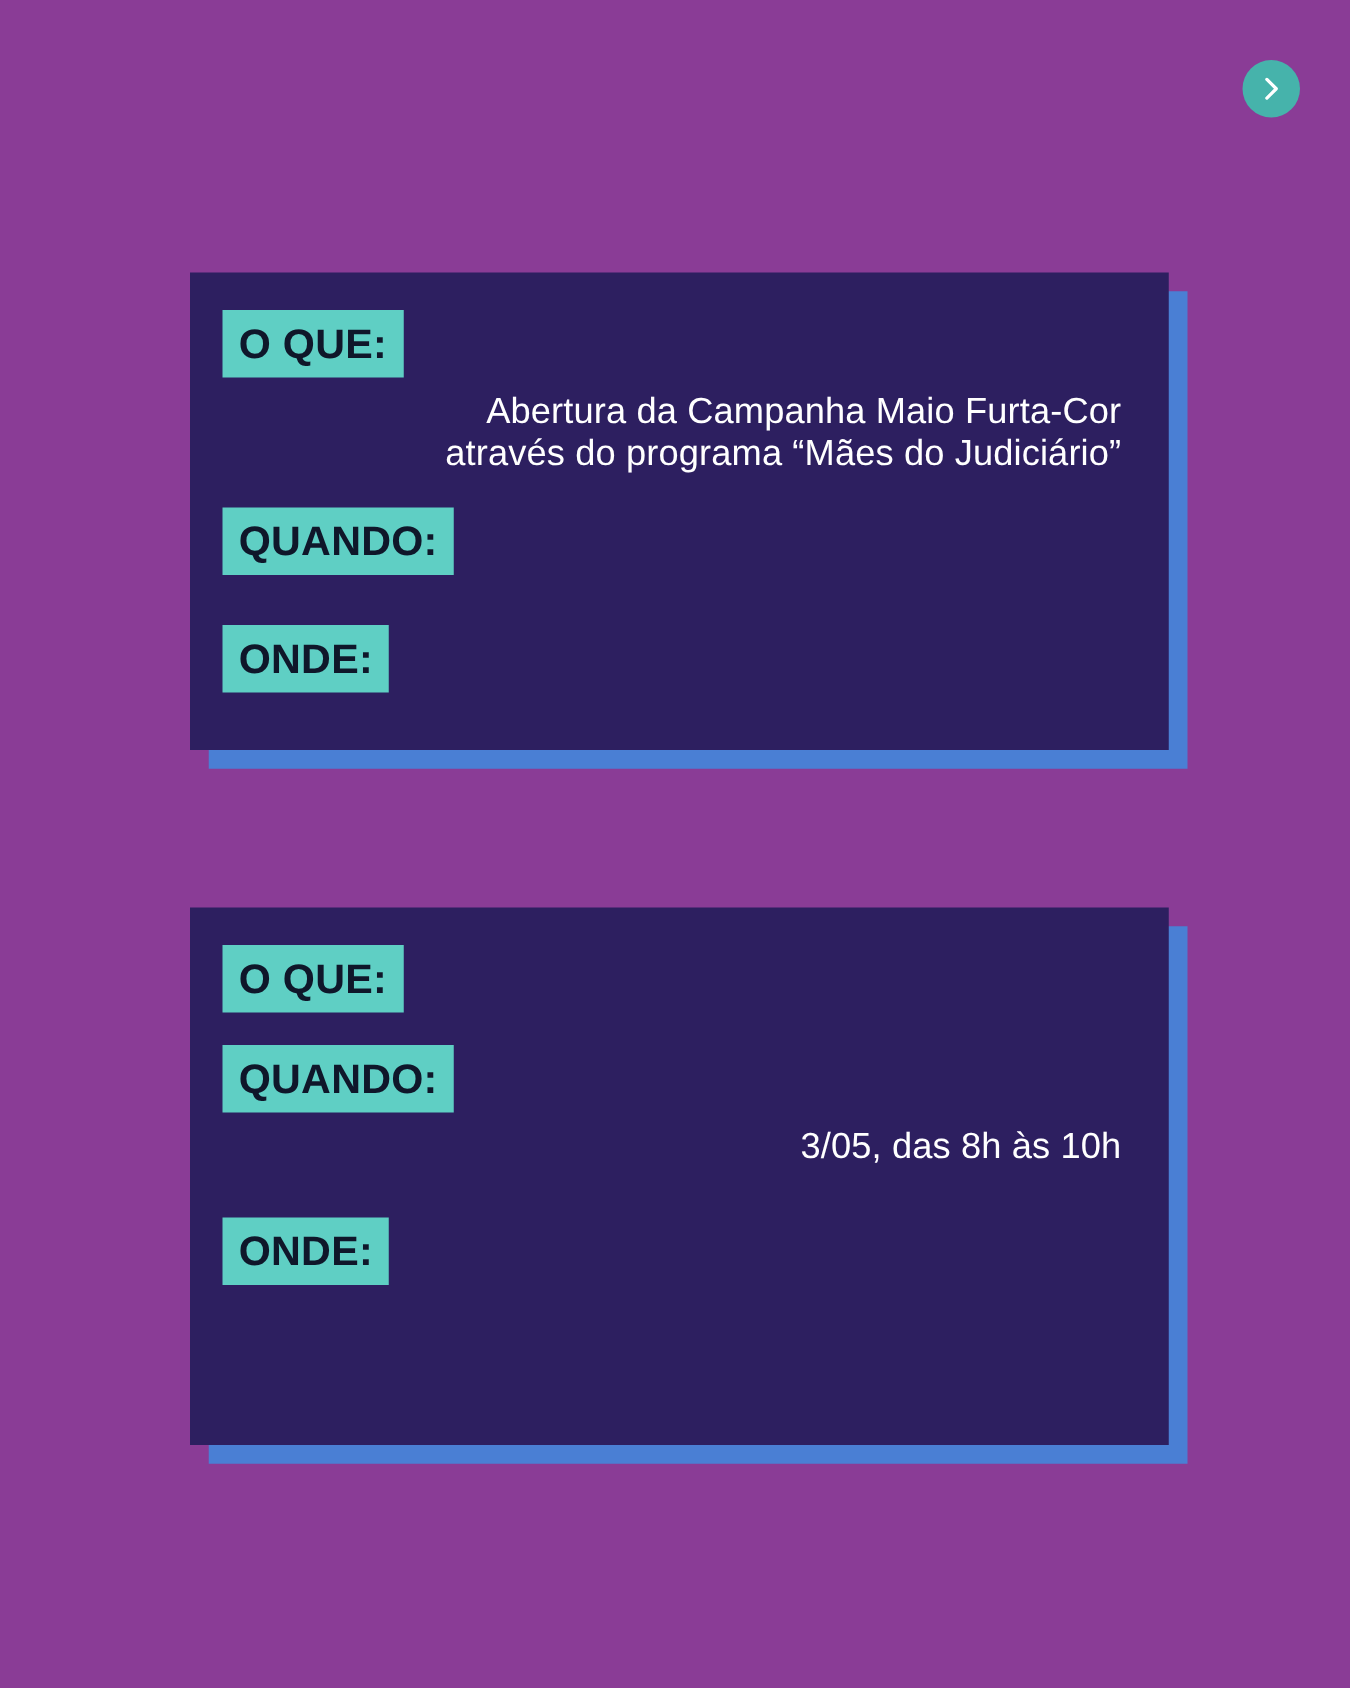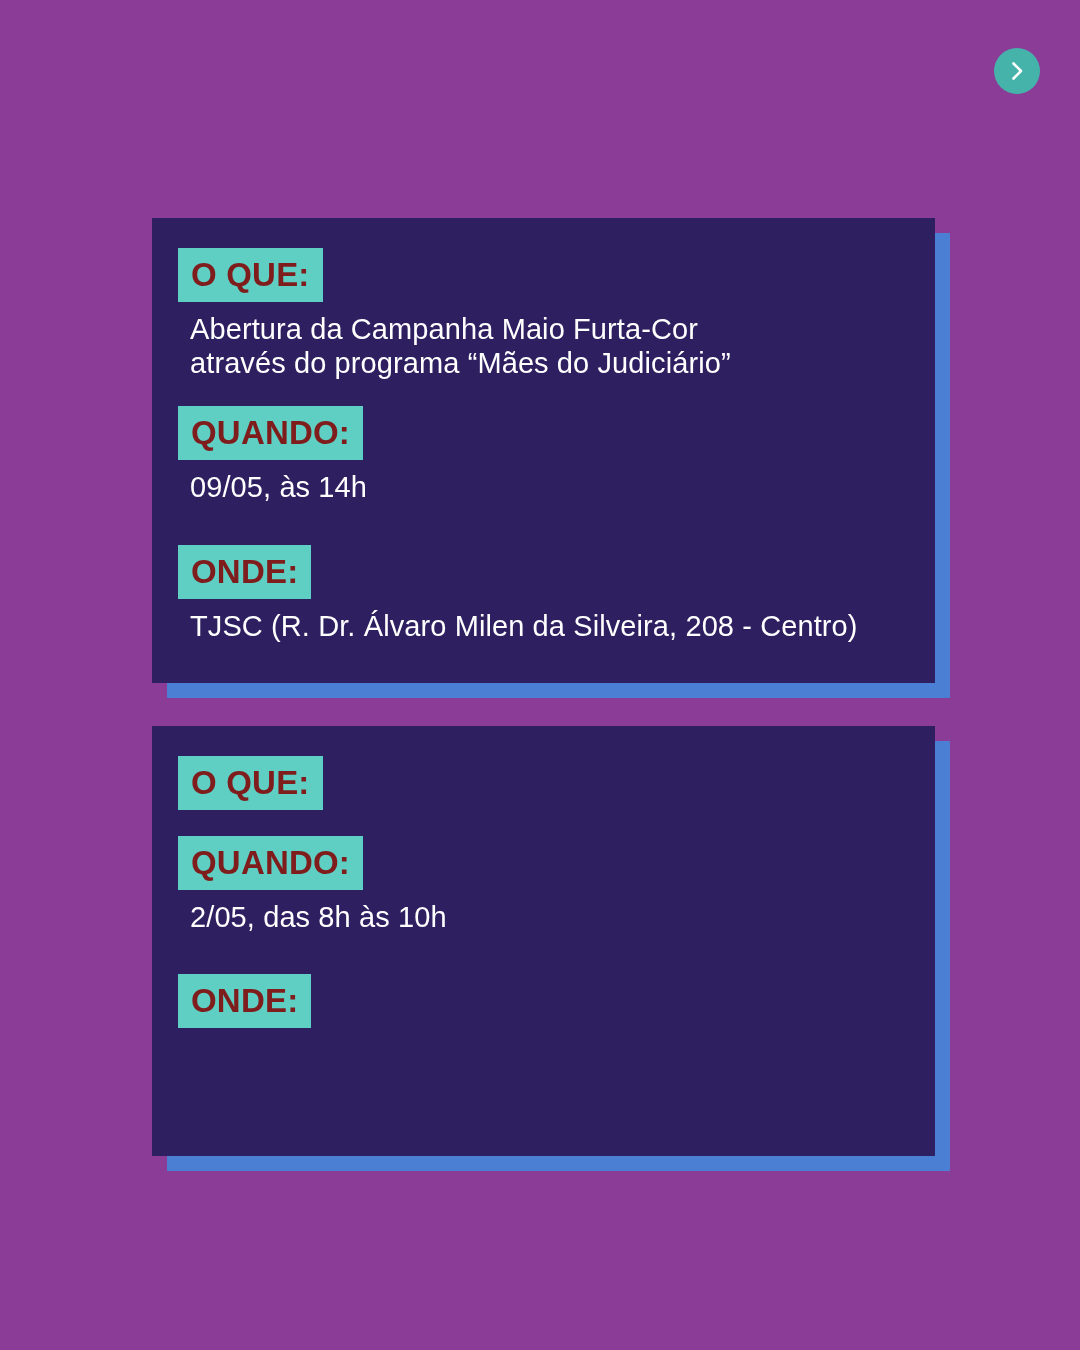--- a/index.html
+++ b/index.html
@@ -55,21 +55,21 @@
     padding: 44px 38px 40px 38px;
     box-sizing: border-box;
   }
 
   .card-wrap.first .card { min-height: 382px; }
   .card-wrap.second .card { min-height: 430px; }
 
   .label {
     display: inline-block;
     background: #5fcfc4;
-    color: #7f1d1d;
+    color: #0f172a;
     font-weight: bold;
     font-size: 33px;
     letter-spacing: 0.2px;
     line-height: 1;
     padding: 10px 13px 11px 13px;
     margin-left: 0;
   }
 
   
   .field {
@@ -82,20 +82,21 @@
     margin-left: -12px;
   }
 
   .value {
     color: #ffffff;
     font-size: 29px;
     line-height: 1.18;
     margin-top: 10px;
     white-space: pre-line;
     letter-spacing: 0.1px;
+    text-align: right;
   }
 
   
   .card .field.first-field { margin-top: -14px; }
 </style>
 </head>
 <body>
 
 <div class="next-arrow">
   <span>
@@ -110,42 +111,40 @@
   <div class="card">
 
     <div class="field first-field">
       <span class="label">O QUE:</span>
       <div class="value">Abertura da Campanha Maio Furta-Cor
 através do programa “Mães do Judiciário”</div>
     </div>
 
     <div class="field">
       <span class="label">QUANDO:</span>
-      <div class="value">09/05, às 14h</div>
     </div>
 
     <div class="field">
       <span class="label">ONDE:</span>
-      <div class="value">TJSC (R. Dr. Álvaro Milen da Silveira, 208 - Centro)</div>
     </div>
 
   </div>
 </div>
 
 <div class="card-wrap second">
   <div class="card-shadow"></div>
   <div class="card">
 
     <div class="field first-field">
       <span class="label">O QUE:</span>
     </div>
 
     <div class="field">
       <span class="label">QUANDO:</span>
-      <div class="value">2/05, das 8h às 10h</div>
+      <div class="value">3/05, das 8h às 10h</div>
     </div>
 
     <div class="field">
       <span class="label">ONDE:</span>
     </div>
 
   </div>
 </div>
 
 </body></html>

